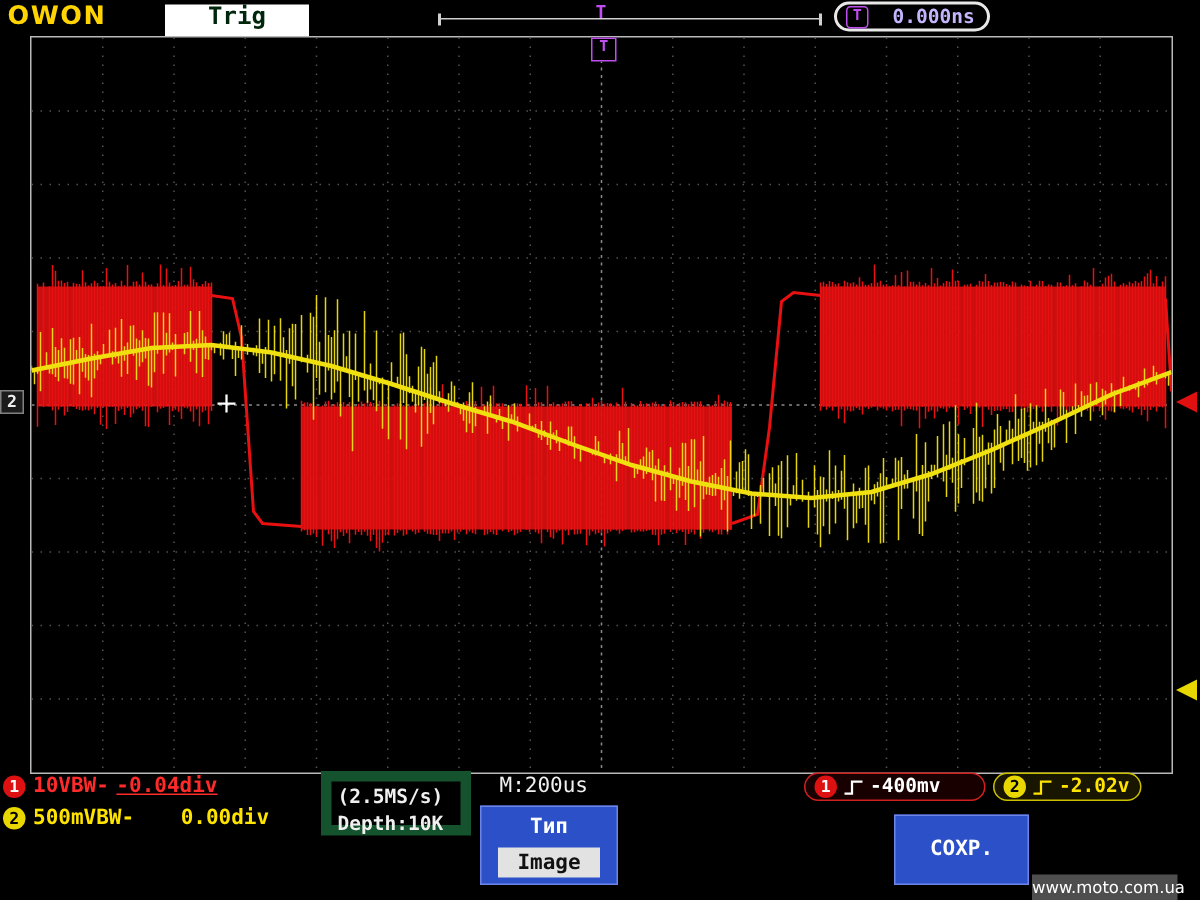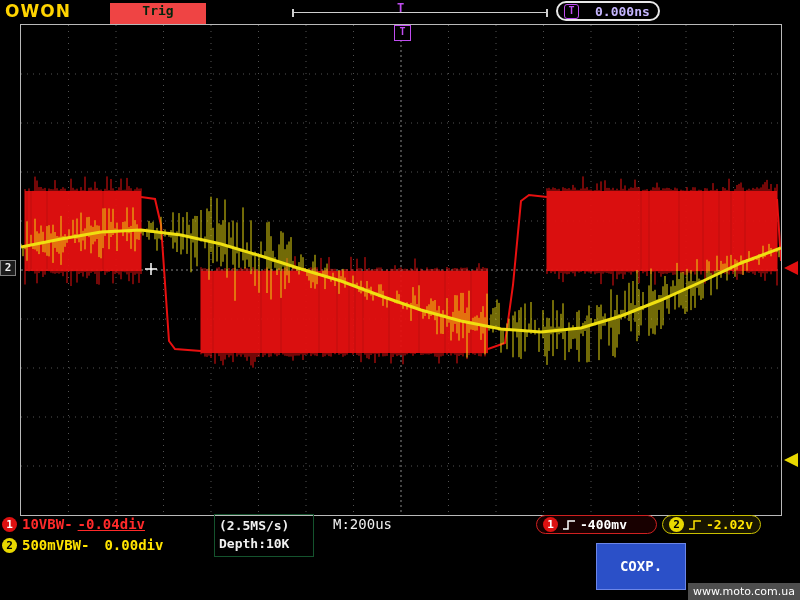--- a/index.html
+++ b/index.html
@@ -3,22 +3,22 @@
 <meta charset="utf-8">
 <style>
   html,body{margin:0;padding:0;background:#111;}
   #screen{position:relative;width:800px;height:600px;background:#000;overflow:hidden;
           font-family:"DejaVu Sans Mono","Liberation Mono",monospace;padding-left:31px;}
   .abs{position:absolute;}
 
   
   .logo{left:5px;top:1px;color:#ffd400;font-size:17px;font-weight:bold;letter-spacing:1px;
         font-family:"DejaVu Sans",sans-serif;}
-  .trig-btn{left:110px;top:3px;width:96px;height:32px;background:#ef4444;color:#00260c;
-            font-size:13px;font-weight:bold;text-align:center;line-height:16px;}
+  .trig-btn{left:110px;top:3px;width:96px;height:32px;background:#ffffff;color:#00260c;
+            font-size:16px;font-weight:bold;text-align:center;line-height:16px;}
   .hbar{left:292px;top:12px;width:256px;height:8px;border-top:1px solid #cfcfcf;}
   .hbar::before,.hbar::after{content:"";position:absolute;top:-4px;width:2px;height:8px;background:#cfcfcf;}
   .hbar::before{left:0;} .hbar::after{right:0;}
   .bar-t{left:397px;top:1px;color:#c04df0;font-size:12px;font-weight:bold;}
   .time-box{left:556px;top:1px;width:104px;height:20px;border:2px solid #e8e8e8;border-radius:10px;
             background:#000;display:flex;align-items:center;gap:4px;padding:0 6px;box-sizing:border-box;}
   .time-icon{width:13px;height:13px;border:1px solid #c04df0;border-radius:3px;color:#c04df0;
              font-size:10px;line-height:11px;text-align:center;font-weight:bold;}
   .time-text{color:#c4b5fd;font-size:13px;font-weight:bold;margin-left:12px;}
 
@@ -33,36 +33,36 @@
   .tri-yellow{left:784px;top:453px;border-right:14px solid #e8d800;}
 
   
   .ch-info{display:flex;align-items:center;gap:5px;font-size:14px;font-weight:bold;}
   .ch1-info{left:2px;top:516px;color:#ff2a2a;}
   .ch2-info{left:2px;top:537px;color:#ffe400;}
   .chnum{display:inline-block;width:15px;height:15px;border-radius:50%;text-align:center;
          line-height:15px;font-size:11px;font-weight:bold;flex:0 0 auto;}
   .chnum1{background:#dd1111;color:#fff;}
   .chnum2{background:#e8d800;color:#000;}
-  .gap1{text-decoration:underline;} .gap2{margin-left:10px;}
-  .acq-box{left:214px;top:514px;width:100px;height:43px;border:1px solid #14532d;color:#f0f0f0;
+  .gap1{text-decoration:underline;} .gap2{margin-left:26px;}
+  .acq-box{left:214px;top:514px;width:100px;height:43px;border:7px solid #14532d;color:#f0f0f0;
            font-size:13px;font-weight:bold;padding:2px 4px;box-sizing:border-box;line-height:18px;}
   .timebase{left:333px;top:516px;color:#f0f0f0;font-size:14px;font-weight:normal;}
   .trig-level{top:515px;height:19px;border-radius:10px;display:flex;align-items:center;gap:4px;
               padding:0 6px;box-sizing:border-box;font-size:13px;font-weight:bold;}
   .trig1{left:536px;width:121px;border:1px solid #d02020;background:#180000;color:#fff;}
   .trig2{left:662px;width:99px;border:1px solid #cac000;background:#181500;color:#ffe400;}
   .menu-btn{background:#2b50c8;border:1px solid #6c86e8;color:#fff;font-size:14px;font-weight:bold;
             box-sizing:border-box;text-align:center;cursor:pointer;}
   .type-btn{left:320px;top:537px;width:92px;height:53px;}
   .type-label{margin-top:5px;}
   .type-value{margin:6px auto 0;width:68px;height:20px;background:#e2e2e2;color:#111;
               font-size:14px;font-weight:bold;line-height:20px;}
   .save-btn{left:596px;top:543px;width:90px;height:47px;line-height:45px;}
-  .watermark{left:688px;top:583px;width:112px;height:17px;background:#4e4e4e;color:#fff;
+  .watermark{left:688px;top:583px;width:97px;height:17px;background:#4e4e4e;color:#fff;
              font-size:11px;text-align:center;line-height:17px;font-family:"DejaVu Sans",sans-serif;}
 </style>
 </head>
 <body>
 
 <div id="screen">
 
   <div class="abs logo">OWON</div>
   <div class="abs trig-btn">Trig</div>
   <div class="abs hbar"></div>
@@ -143,17 +143,21 @@
     <span>-400mv</span>
   </div>
   <div class="abs trig-level trig2">
     <span class="chnum chnum2">2</span>
     <svg width="14" height="12">
       <polyline points="1,10 6,10 6,2 13,2" stroke="#ffe400" stroke-width="1.5" fill="none"></polyline>
     </svg>
     <span>-2.02v</span>
   </div>
 
+  <div class="abs menu-btn type-btn">
+    <div class="type-label">Тип</div>
+    <div class="type-value">Image</div>
+  </div>
   <div class="abs menu-btn save-btn">СОХР.</div>
 
   <div class="abs watermark">www.moto.com.ua</div>
 
 </div>
 
 </body></html>

